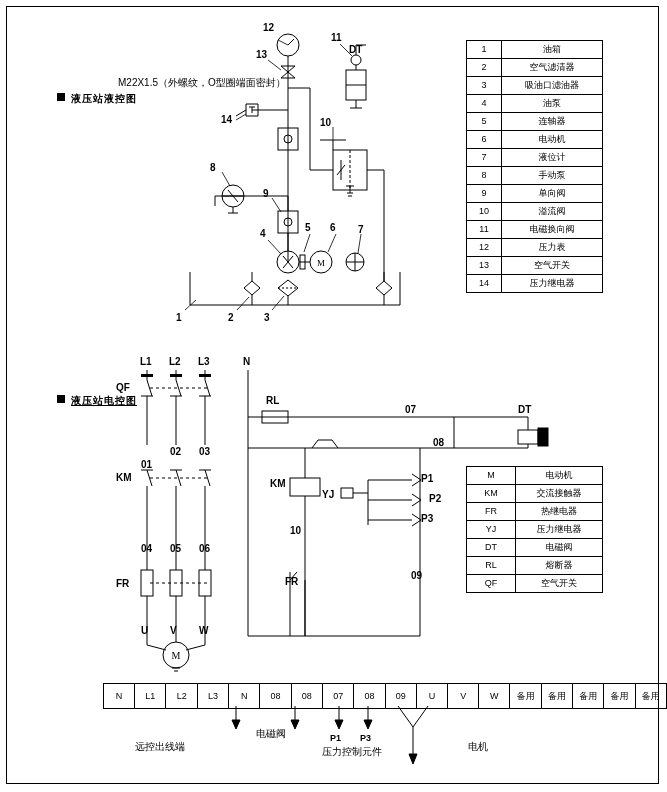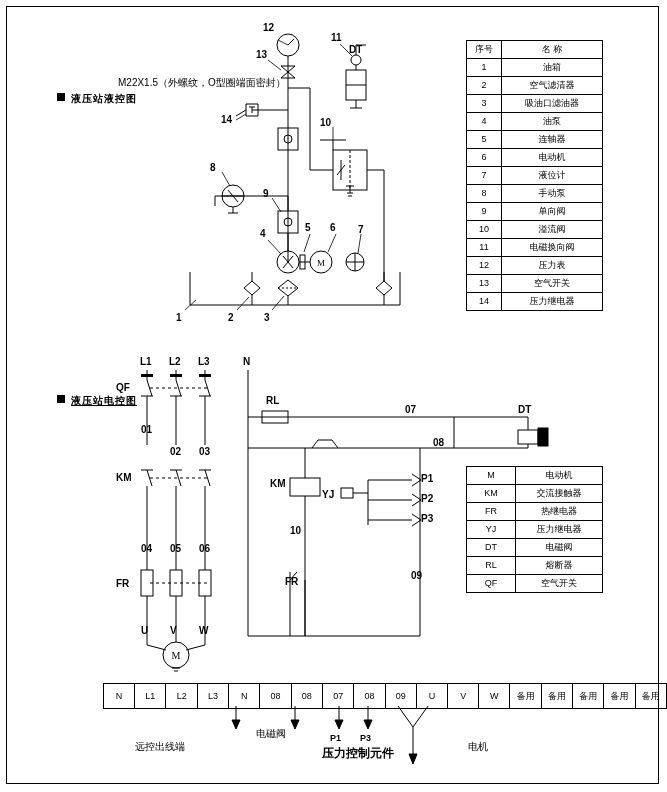--- a/index.html
+++ b/index.html
@@ -167,24 +167,20 @@
       <path d="M336,234 L328,252"></path>
       <path d="M361,234 L358,253"></path>
       <path d="M185,310 L196,300"></path>
       <path d="M237,310 L249,297"></path>
       <path d="M272,310 L284,296"></path>
     </g>
   </svg>
 
   <table class="tbl" id="tbl1">
     <tbody>
-        <tr>
-      <th class="c1">序号</th>
-      <th class="c2">名  称</th>
-    </tr>
     <tr>
           <td class="c1">1</td>
           <td class="c2">油箱</td>
         </tr>
     <tr>
           <td class="c1">2</td>
           <td class="c2">空气滤清器</td>
         </tr>
     <tr>
           <td class="c1">3</td>
@@ -318,40 +314,40 @@
     </g>
   </svg>
 
   <div class="lbl b" style="left:140px;top:356px;">L1</div>
   <div class="lbl b" style="left:169px;top:356px;">L2</div>
   <div class="lbl b" style="left:198px;top:356px;">L3</div>
   <div class="lbl b" style="left:243px;top:356px;">N</div>
   <div class="lbl b" style="left:116px;top:382px;">QF</div>
   <div class="lbl b" style="left:116px;top:472px;">KM</div>
   <div class="lbl b" style="left:116px;top:578px;">FR</div>
-  <div class="lbl b" style="left:141px;top:424px;">01</div>
+  <div class="lbl b" style="left:141px;top:459px;">01</div>
   <div class="lbl b" style="left:170px;top:446px;">02</div>
   <div class="lbl b" style="left:199px;top:446px;">03</div>
   <div class="lbl b" style="left:141px;top:543px;">04</div>
   <div class="lbl b" style="left:170px;top:543px;">05</div>
   <div class="lbl b" style="left:199px;top:543px;">06</div>
   <div class="lbl b" style="left:141px;top:625px;">U</div>
   <div class="lbl b" style="left:170px;top:625px;">V</div>
   <div class="lbl b" style="left:199px;top:625px;">W</div>
   <div class="lbl b" style="left:266px;top:395px;">RL</div>
   <div class="lbl b" style="left:270px;top:478px;">KM</div>
   <div class="lbl b" style="left:322px;top:489px;">YJ</div>
   <div class="lbl b" style="left:285px;top:576px;">FR</div>
   <div class="lbl b" style="left:290px;top:525px;">10</div>
   <div class="lbl b" style="left:405px;top:404px;">07</div>
   <div class="lbl b" style="left:433px;top:437px;">08</div>
   <div class="lbl b" style="left:411px;top:570px;">09</div>
   <div class="lbl b" style="left:518px;top:404px;">DT</div>
   <div class="lbl b" style="left:421px;top:473px;">P1</div>
-  <div class="lbl b" style="left:421px;top:493px;">P2</div>
+  <div class="lbl b" style="left:421px;top:493px;padding-left:8px;">P2</div>
   <div class="lbl b" style="left:421px;top:513px;">P3</div>
 
   <table class="tbl" id="tbl2">
     <tbody>
     <tr>
           <td class="c1 motor-letter">M</td>
           <td class="c2">电动机</td>
         </tr>
     <tr>
           <td class="c1">KM</td>
@@ -412,15 +408,15 @@
       <path d="M339,706 L339,727 M335,720 L339,729 L343,720 Z"></path>
       <path d="M368,706 L368,727 M364,720 L368,729 L372,720 Z"></path>
       <path d="M398,706 L413,727 L428,706" fill="none"></path>
       <path d="M413,727 L413,762 M409,754 L413,764 L417,754 Z"></path>
     </g>
   </svg>
   <div class="lbl" style="left:135px;top:740px;font-size:10px;font-family:Liberation Serif, serif;">远控出线端</div>
   <div class="lbl" style="left:256px;top:727px;font-size:10px;">电磁阀</div>
   <div class="lbl b s" style="left:330px;top:733px;">P1</div>
   <div class="lbl b s" style="left:360px;top:733px;">P3</div>
-  <div class="lbl" style="left:322px;top:745px;font-size:12px;font-weight:bold;">压力控制元件</div>
+  <div class="lbl" style="left:322px;top:745px;font-size:10px;">压力控制元件</div>
   <div class="lbl" style="left:432px;top:740px;font-size:10px;margin-left:36px;">电机</div>
 </div>
 
 </body></html>

